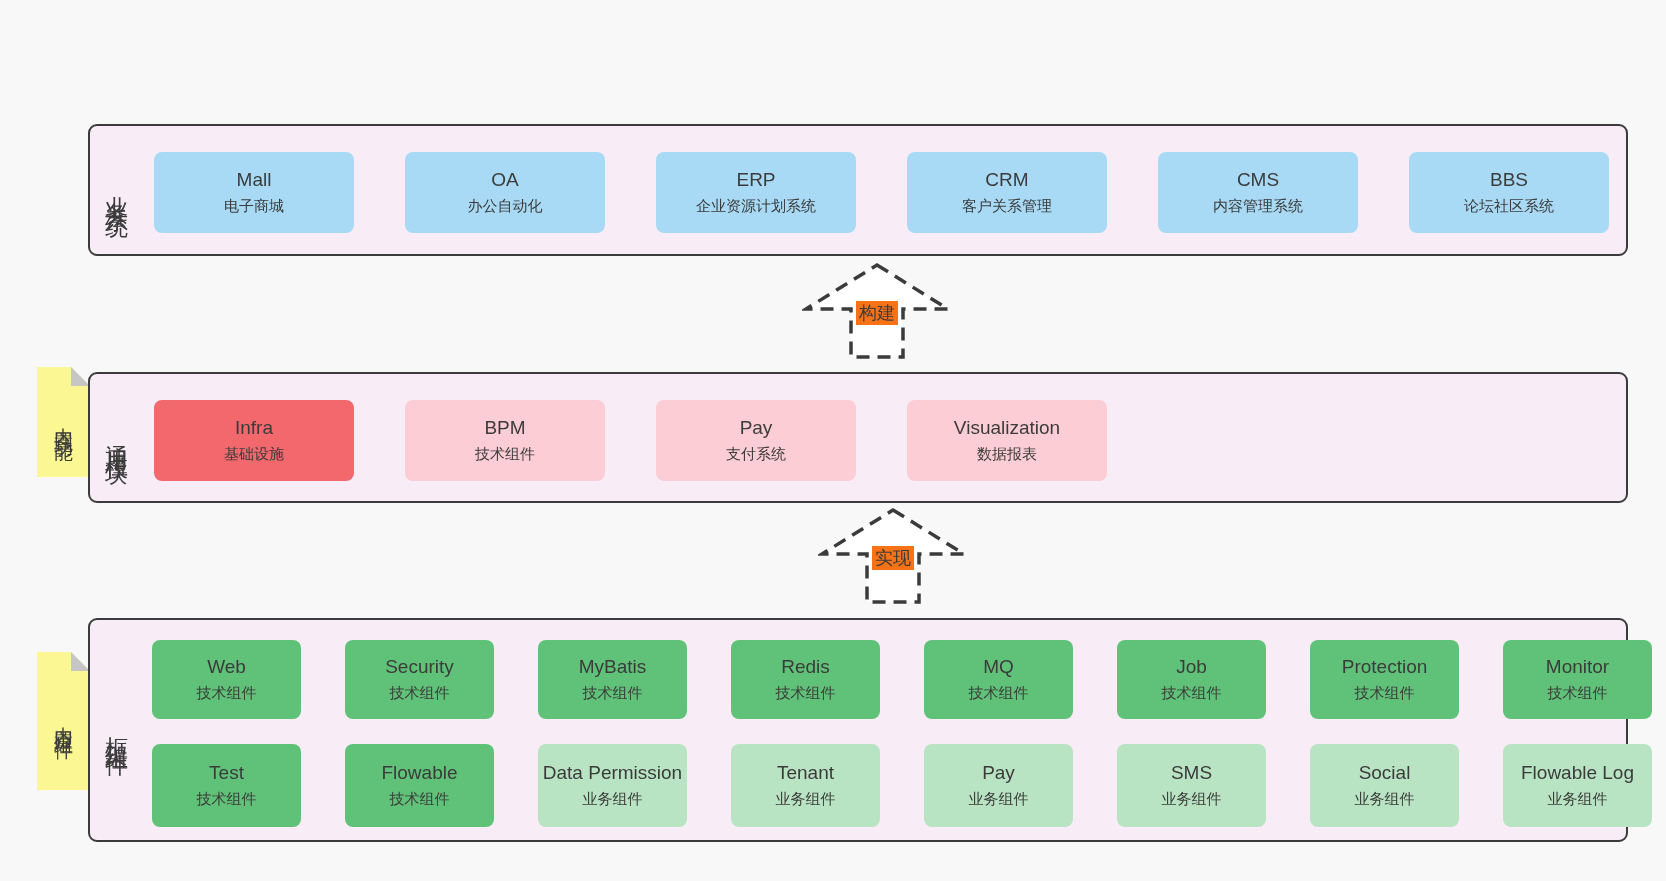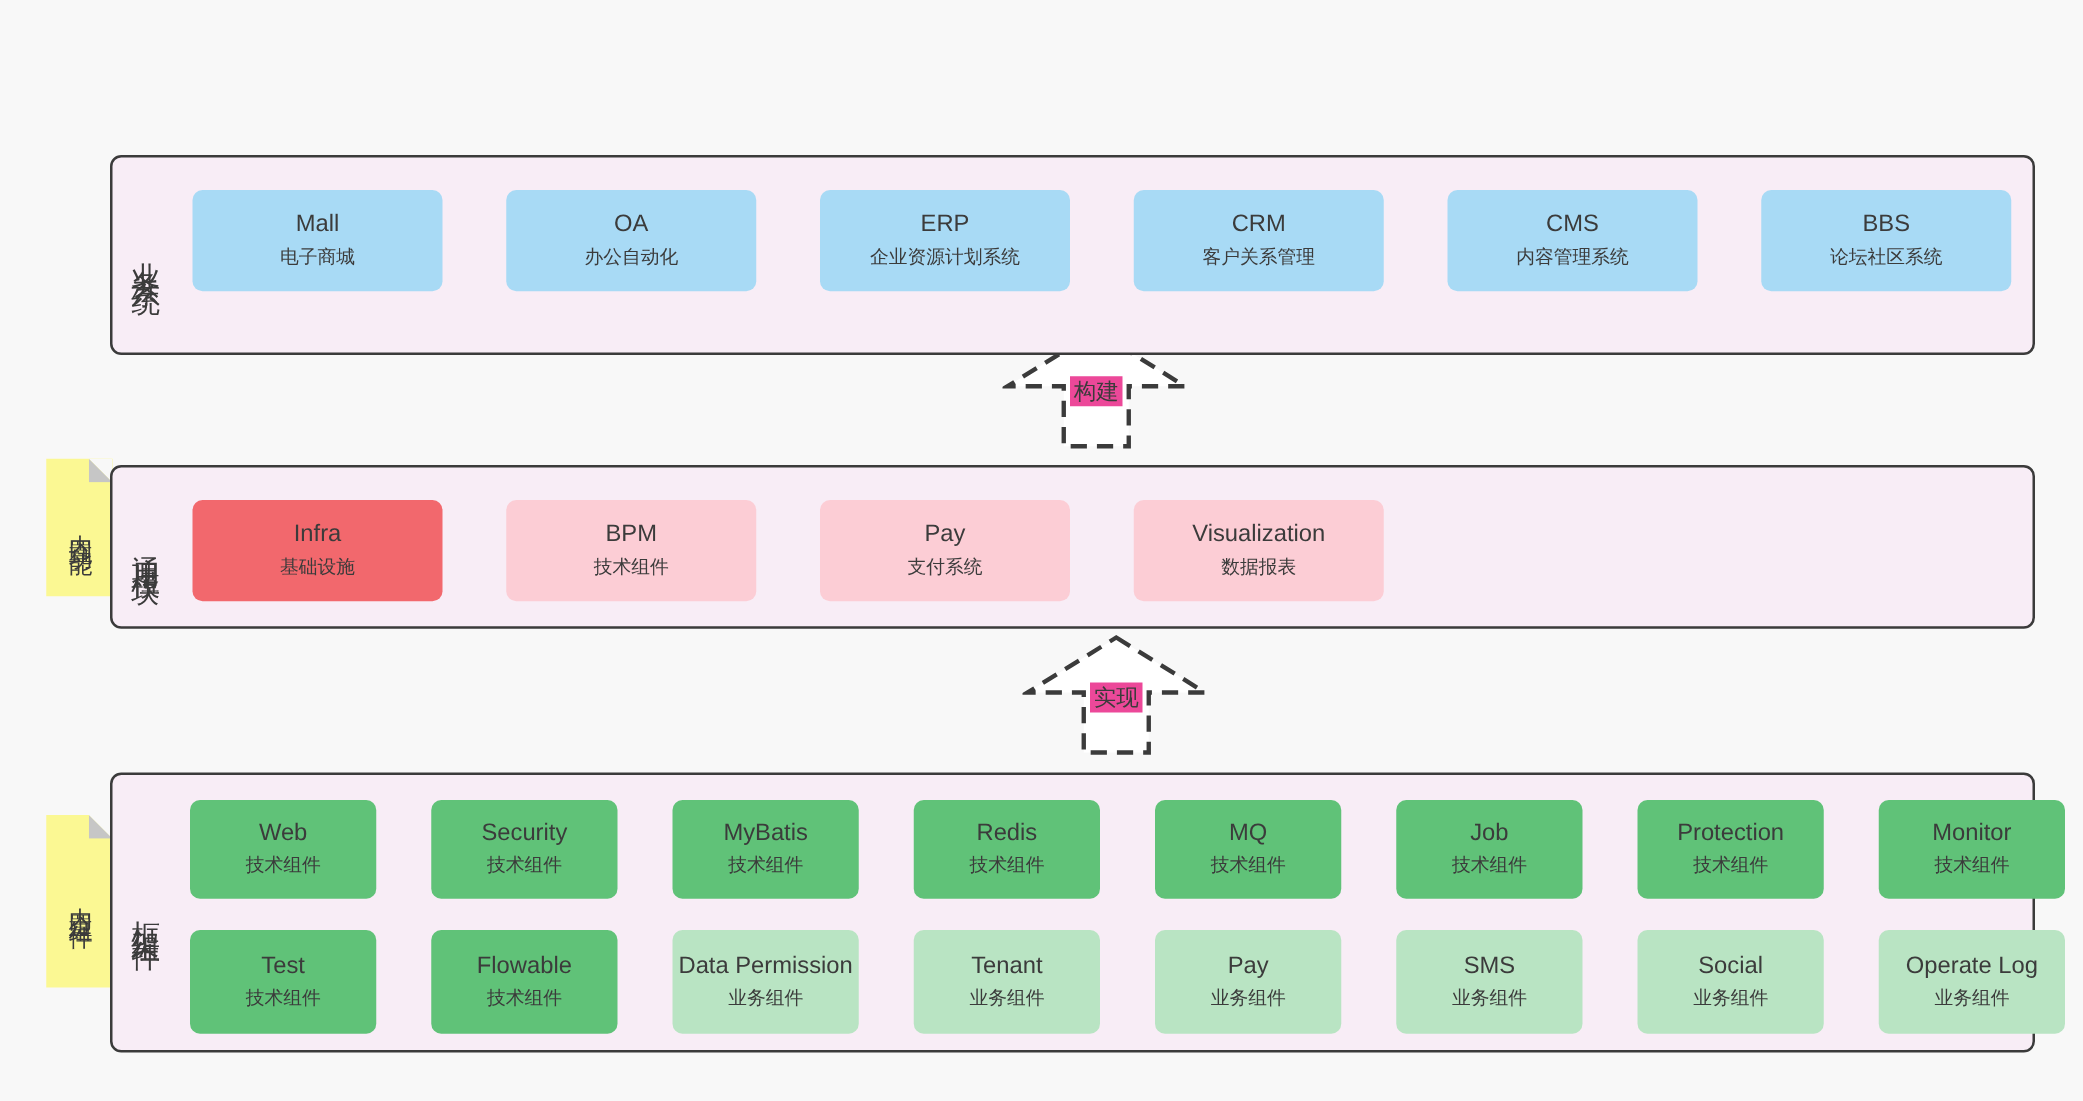--- a/index.html
+++ b/index.html
@@ -6,21 +6,21 @@
     --page-bg:#f8f8f8; --layer-bg:#f8edf6; --layer-border:#3b3b3b; --text:#3b3b3b;
     --blue:#a8daf5; --red:#f2686d; --pink:#fccdd5; --green:#60c278; --lightgreen:#b9e4c3;
     --yellow:#fbf893; --fold-gray:#c6c6c6; --arrow-white:#ffffff;
   }
   *{box-sizing:border-box;margin:0;padding:0}
   html,body{background:var(--page-bg);font-family:"Liberation Sans","DejaVu Sans",sans-serif;color:var(--text)}
   .canvas{position:relative;width:1666px;height:881px;background:var(--page-bg);overflow:hidden}
 
   .layer{position:absolute;left:88px;width:1540px;background:var(--layer-bg);
          border:2px solid var(--layer-border);border-radius:9px;z-index:2}
-  #layer-business{top:124px;height:160px}
+  #layer-business{top:124px;height:132px}
   #layer-modules{top:372px;height:131px}
   #layer-components{top:618px;height:224px}
 
   .side-label{position:absolute;left:12px;top:50%;transform:translateY(-50%);
      writing-mode:vertical-rl;text-orientation:upright;font-size:23px;letter-spacing:6px;
      color:var(--text);white-space:nowrap}
 
   .row{position:absolute;display:flex}
   .row6{left:64px;top:26px;gap:51px}
   .row6 .box{width:200px;height:81px}
@@ -46,21 +46,21 @@
   .fold{position:absolute;top:0;right:0;width:19px;height:19px;display:block}
   .fold i{position:absolute;inset:0;display:block}
   .fold .cut{background:var(--page-bg);clip-path:polygon(0 0,100% 0,100% 100%)}
   .fold .flap{background:var(--fold-gray);clip-path:polygon(0 0,100% 100%,0 100%)}
 
   .arrow{position:absolute;width:150px;height:100px;z-index:1}
   #arrow-build{left:802px;top:261px}
   #arrow-implement{left:818px;top:506px}
   .arrow svg{display:block;width:100%;height:100%}
   .arrow .arrow-label{position:absolute;left:50%;top:40px;transform:translateX(-50%);
-        background:#ec4899;font-size:18px;padding:0 3px;color:var(--text);white-space:nowrap}
+        background:#f97316;font-size:18px;padding:0 3px;color:var(--text);white-space:nowrap}
 </style>
 </head>
 <body>
 
 <div class="canvas">
 
   <div class="note" id="note-modules">
     <span class="fold">
         <i class="cut"></i>
         <i class="flap"></i>
@@ -200,19 +200,19 @@
         </div>
         <div class="box c-lightgreen">
           <span class="t">SMS</span>
           <span class="s">业务组件</span>
         </div>
         <div class="box c-lightgreen">
           <span class="t">Social</span>
           <span class="s">业务组件</span>
         </div>
         <div class="box c-lightgreen">
-          <span class="t">Operate Log</span>
+          <span class="t">Flowable Log</span>
           <span class="s">业务组件</span>
         </div>
       </div>
   </section>
 
 </div>
 
 </body></html>

